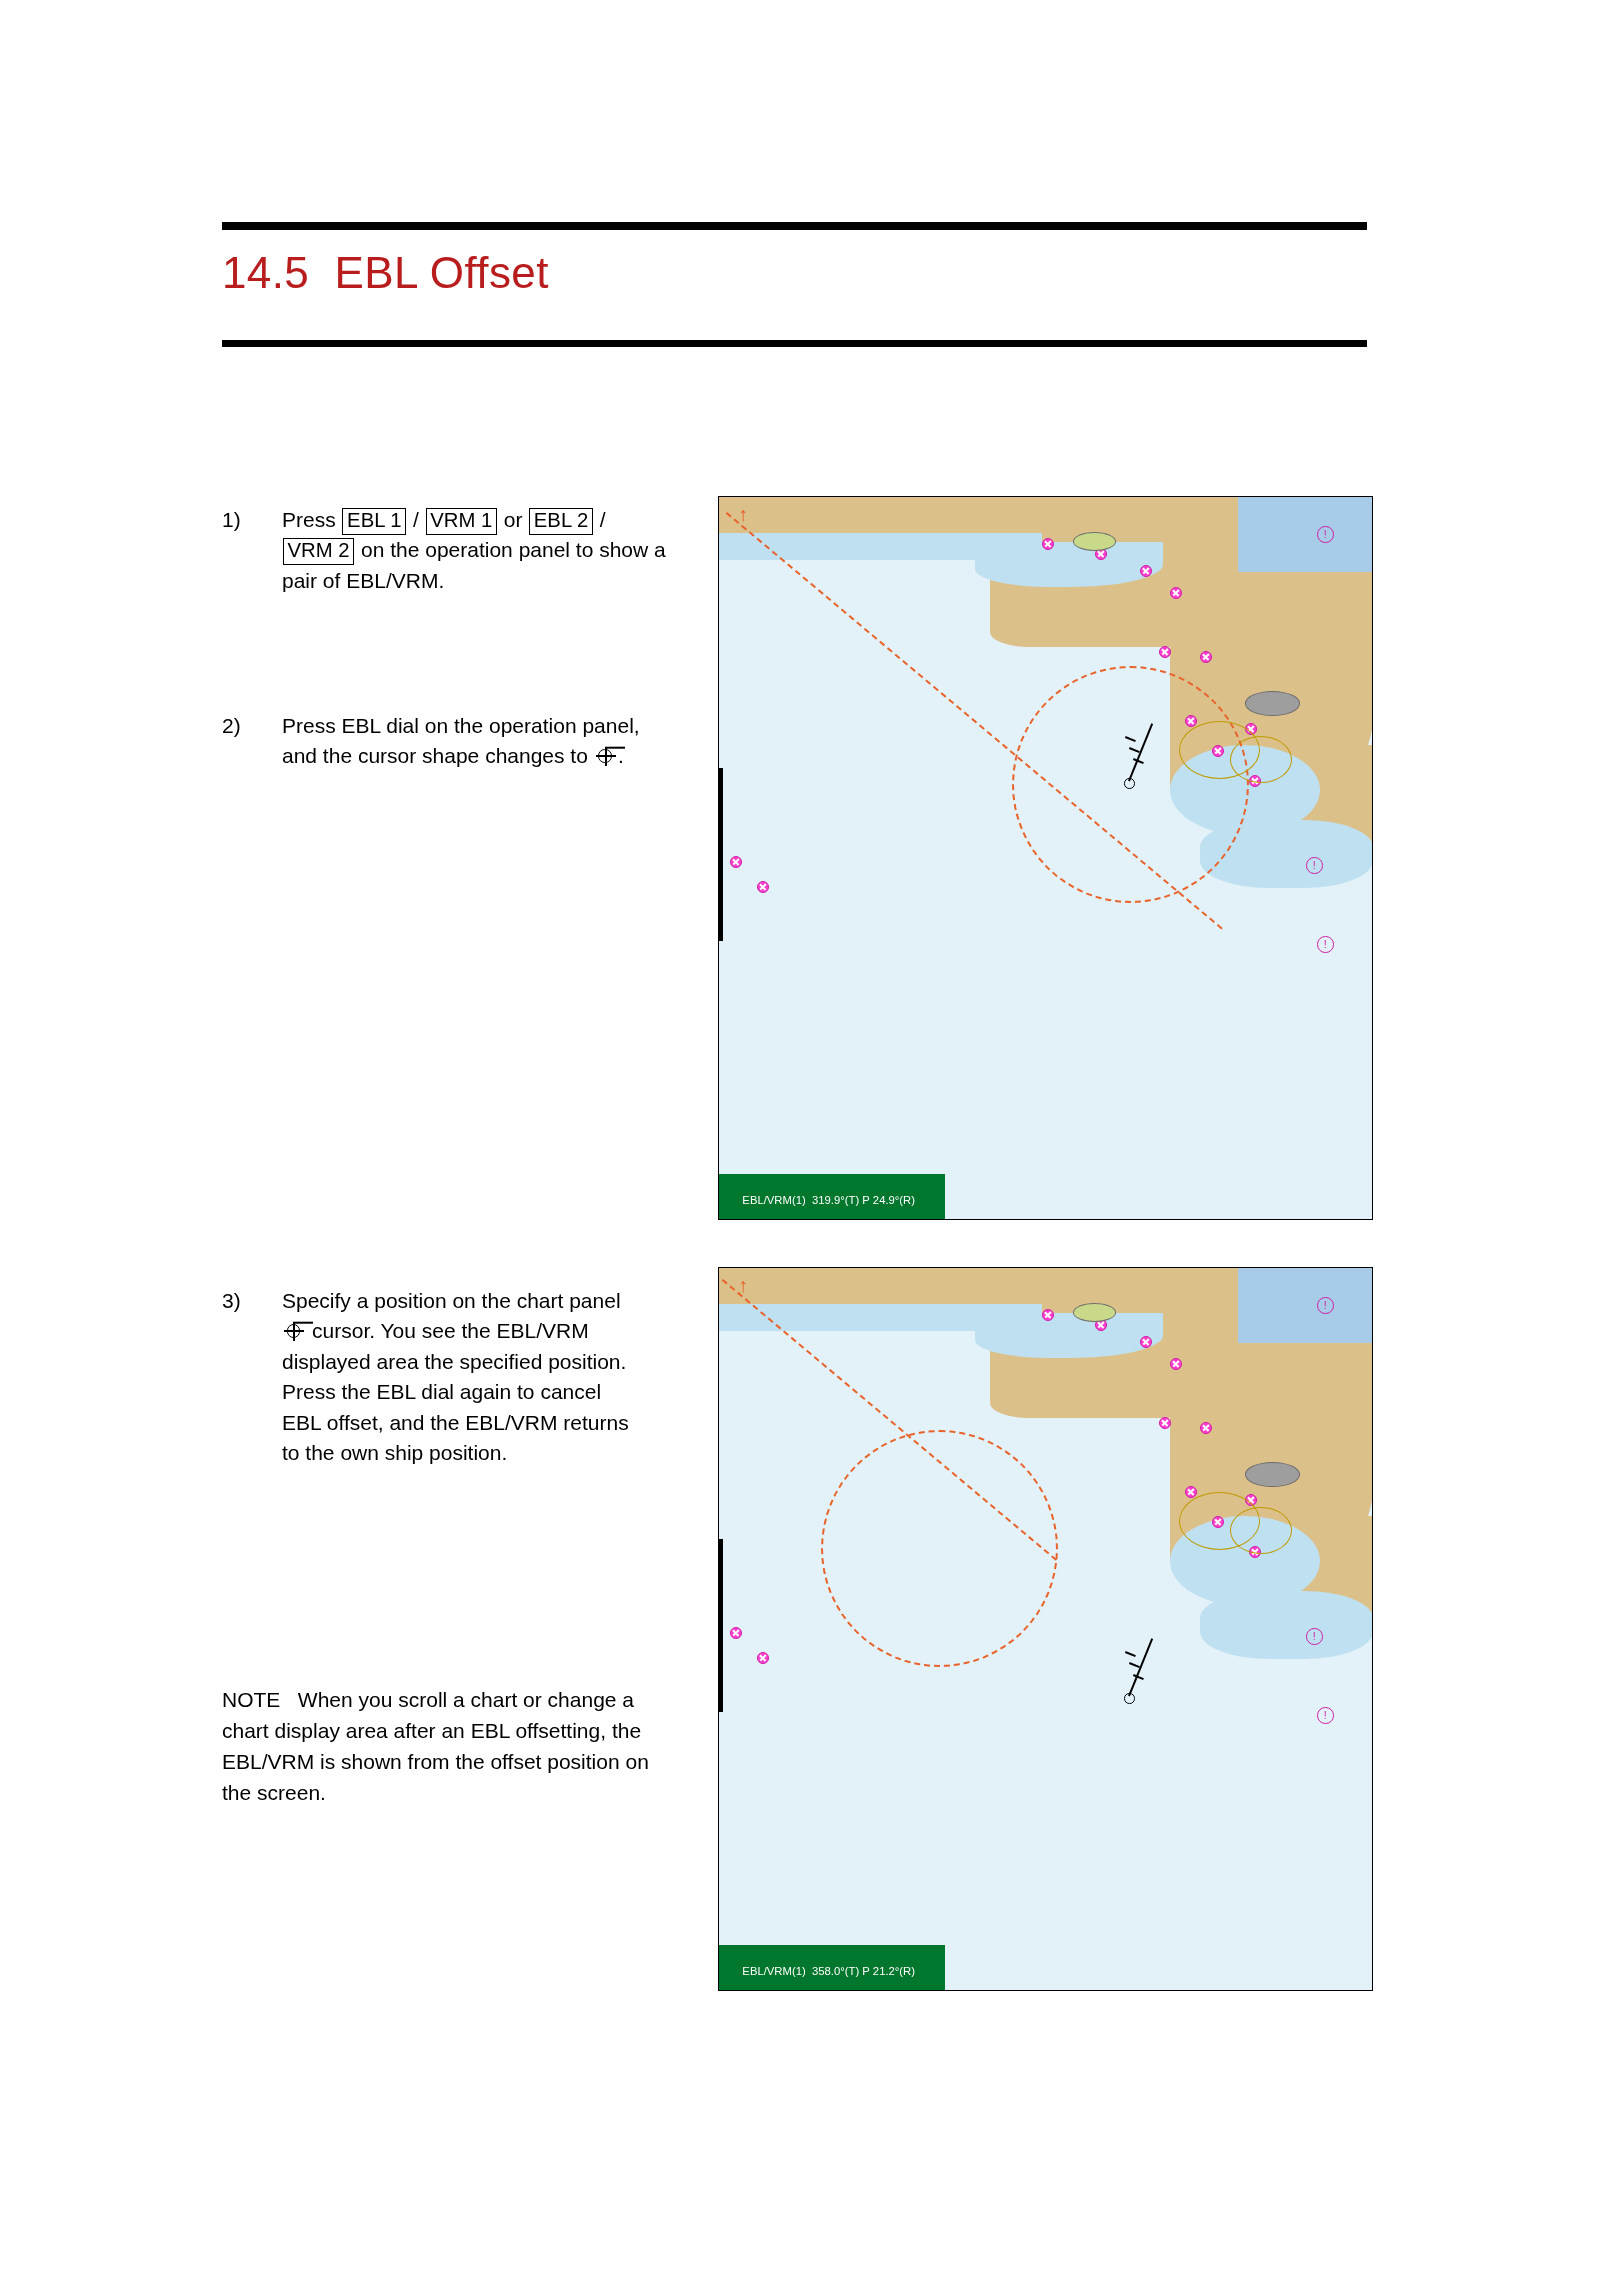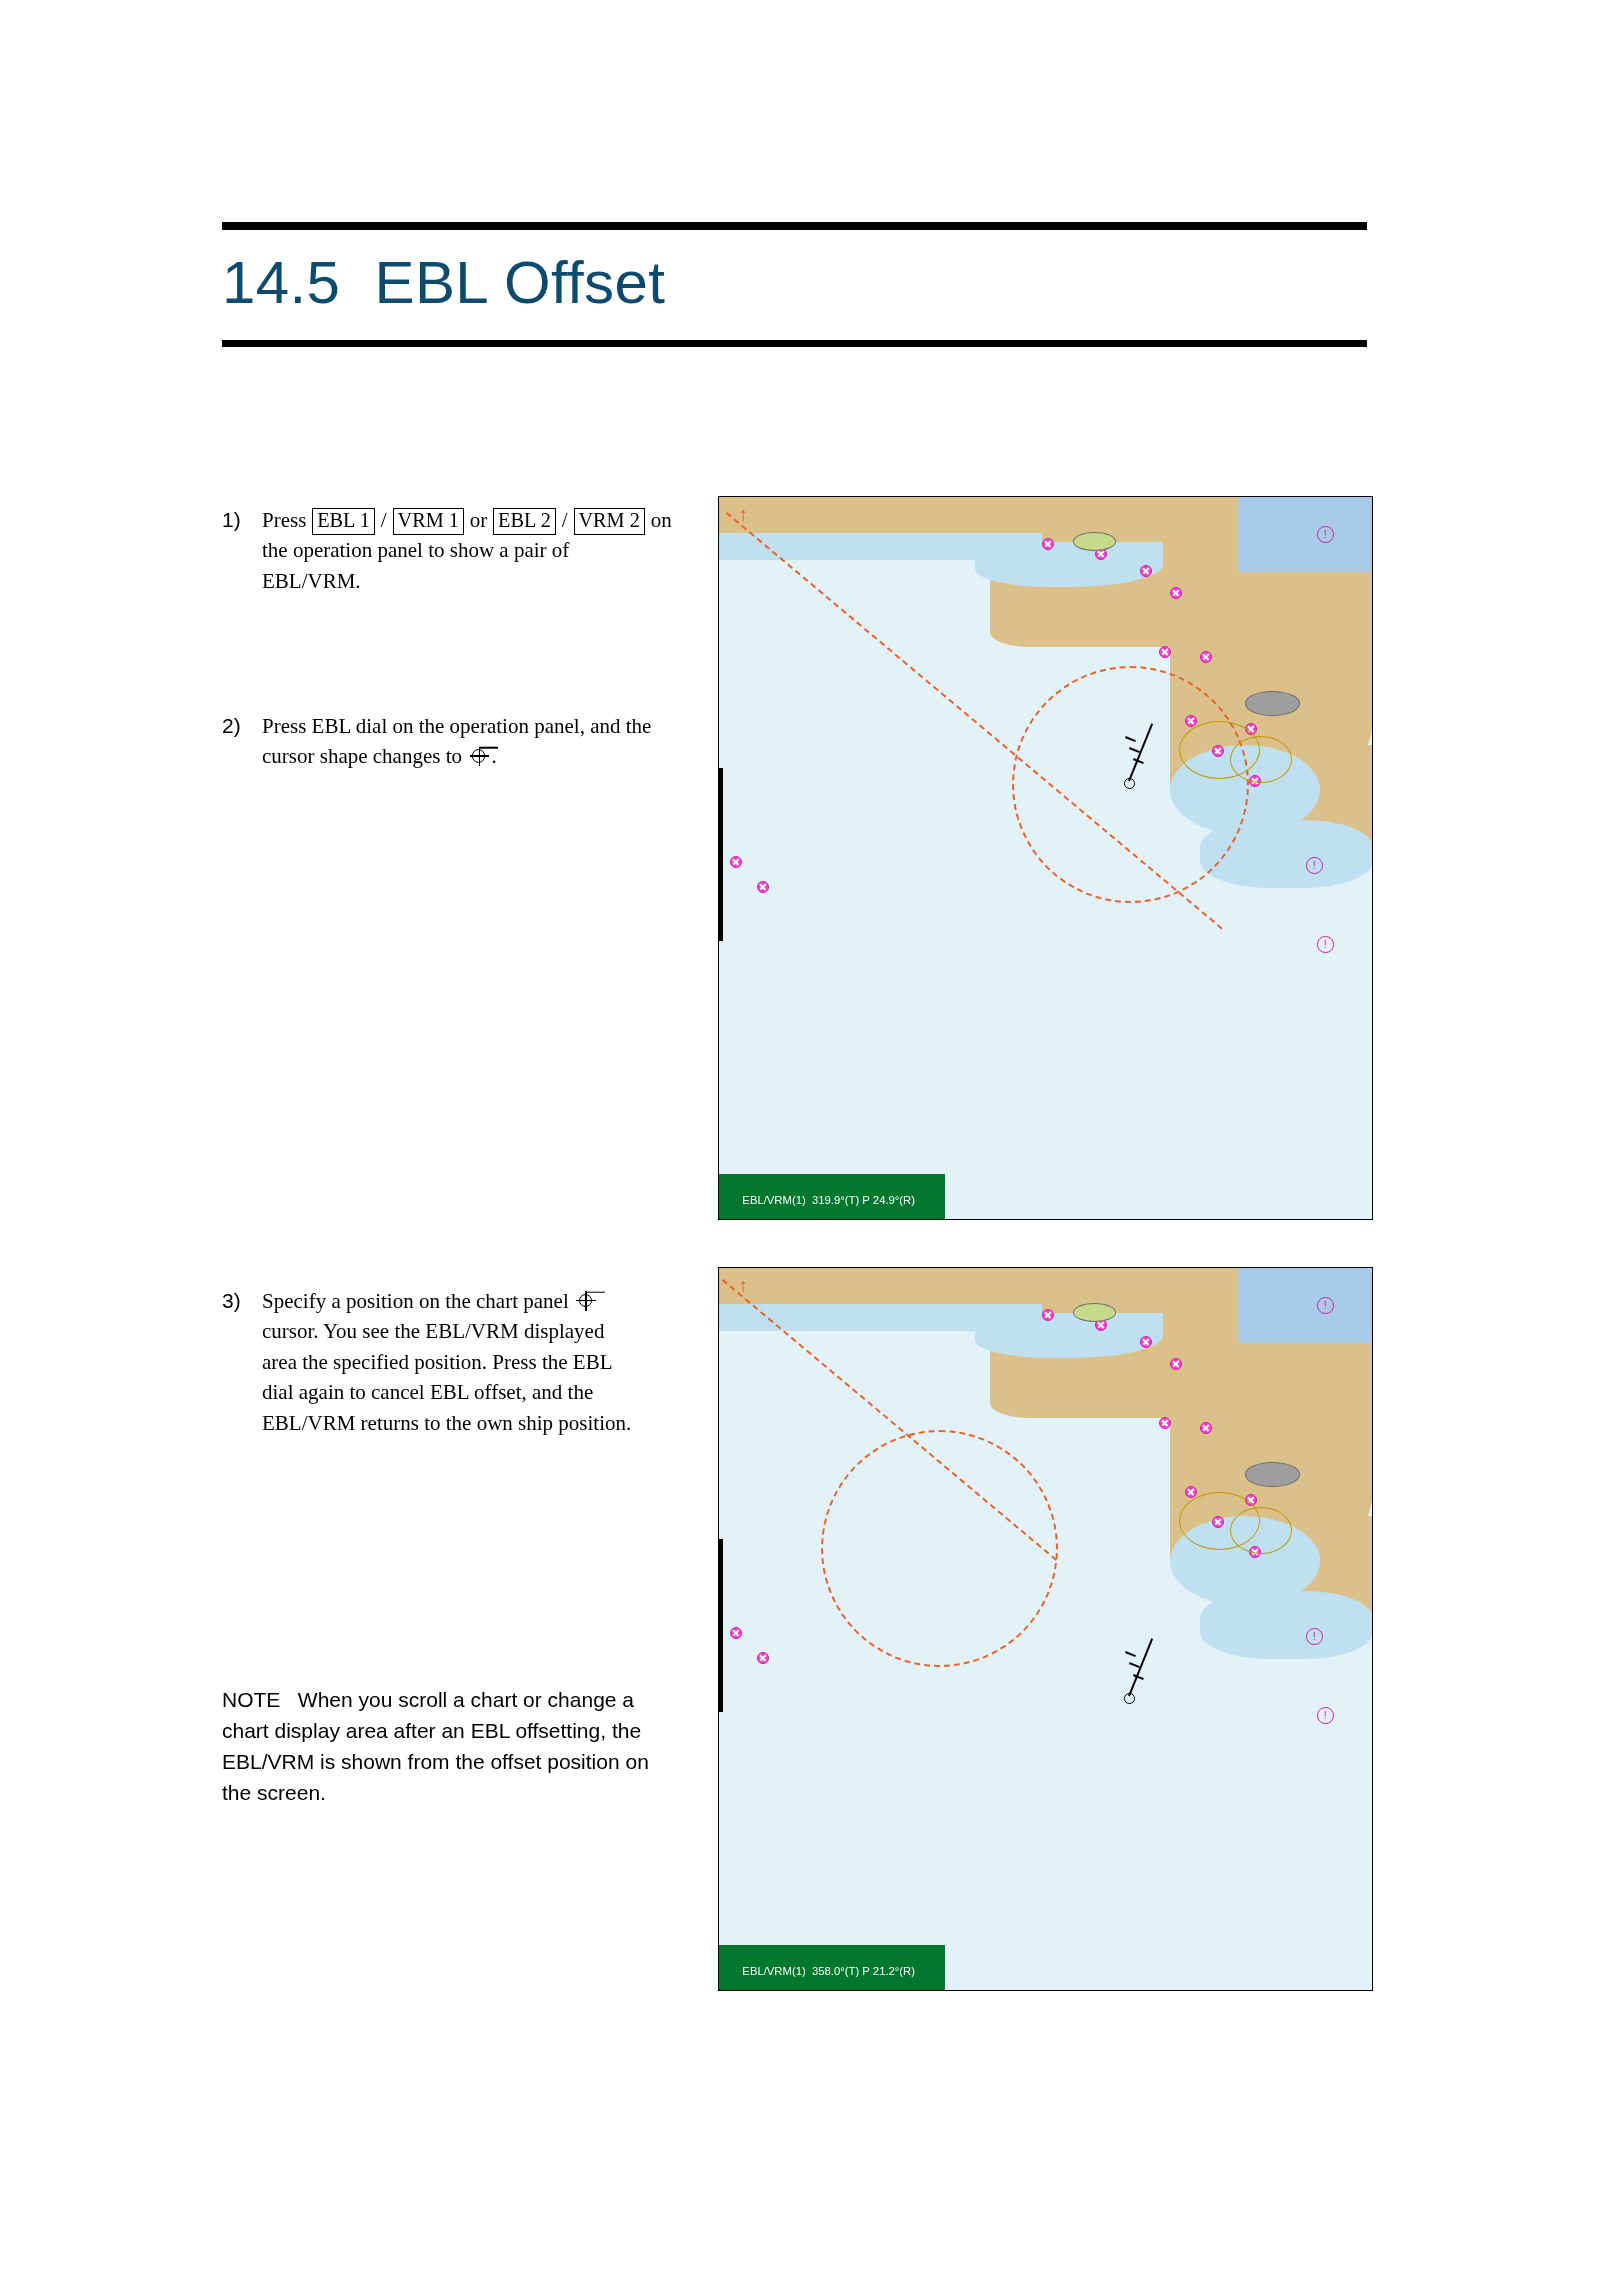--- a/index.html
+++ b/index.html
@@ -33,23 +33,23 @@
     left: 222px;
     top: 340px;
     width: 1145px;
     height: 6.8px;
     background: #000;
   }
   .heading-text {
     position: absolute;
     left: 222px;
     top: 248px;
-    font-size: 60px;
+    font-size: 44px;
     letter-spacing: 0.4px;
-    color: #0c4a6e;
+    color: #b91c1c;
     white-space: pre;
   }
 
   
   .intro {
     position: absolute;
     left: 222px;
     top: 387px;
     width: 1151px;
     font-size: 21.4px;
@@ -65,23 +65,22 @@
     font-size: 21px;
     line-height: 1.45;
   }
   .step .num {
     position: absolute;
     left: 0;
     top: 0;
     width: 44px;
   }
   .step .body {
-    margin-left: 40px;
+    margin-left: 60px;
     display: block;
-    font-family: Liberation Serif, serif;
   }
   .keycap {
     display: inline-block;
     border: 1.5px solid #000;
     padding: 0 3.8px 0.8px 3.8px;
     line-height: 1.18;
     margin: 0 0.8px;
     font-size: 20.3px;
   }
 

